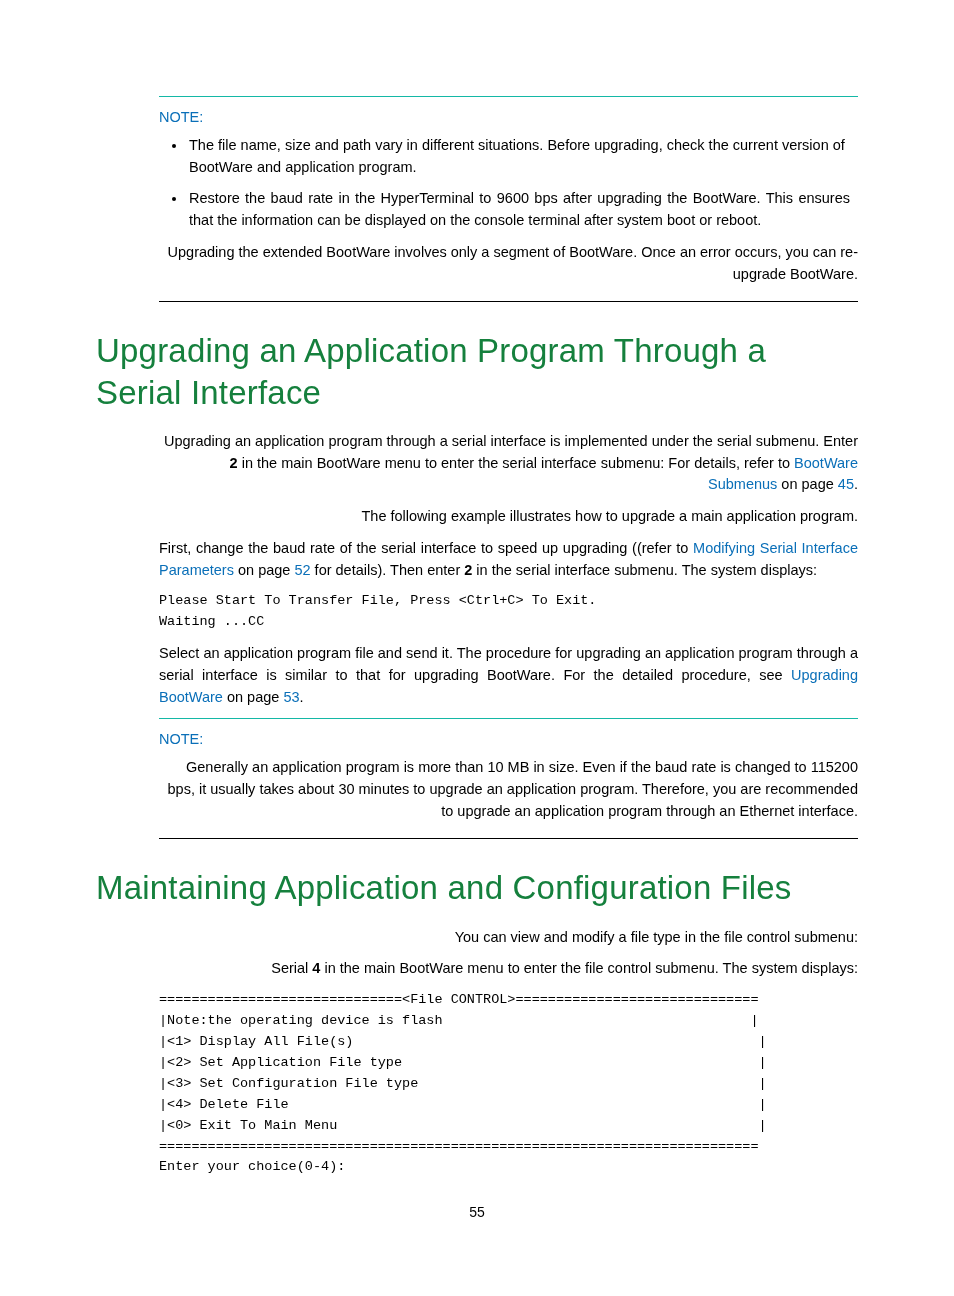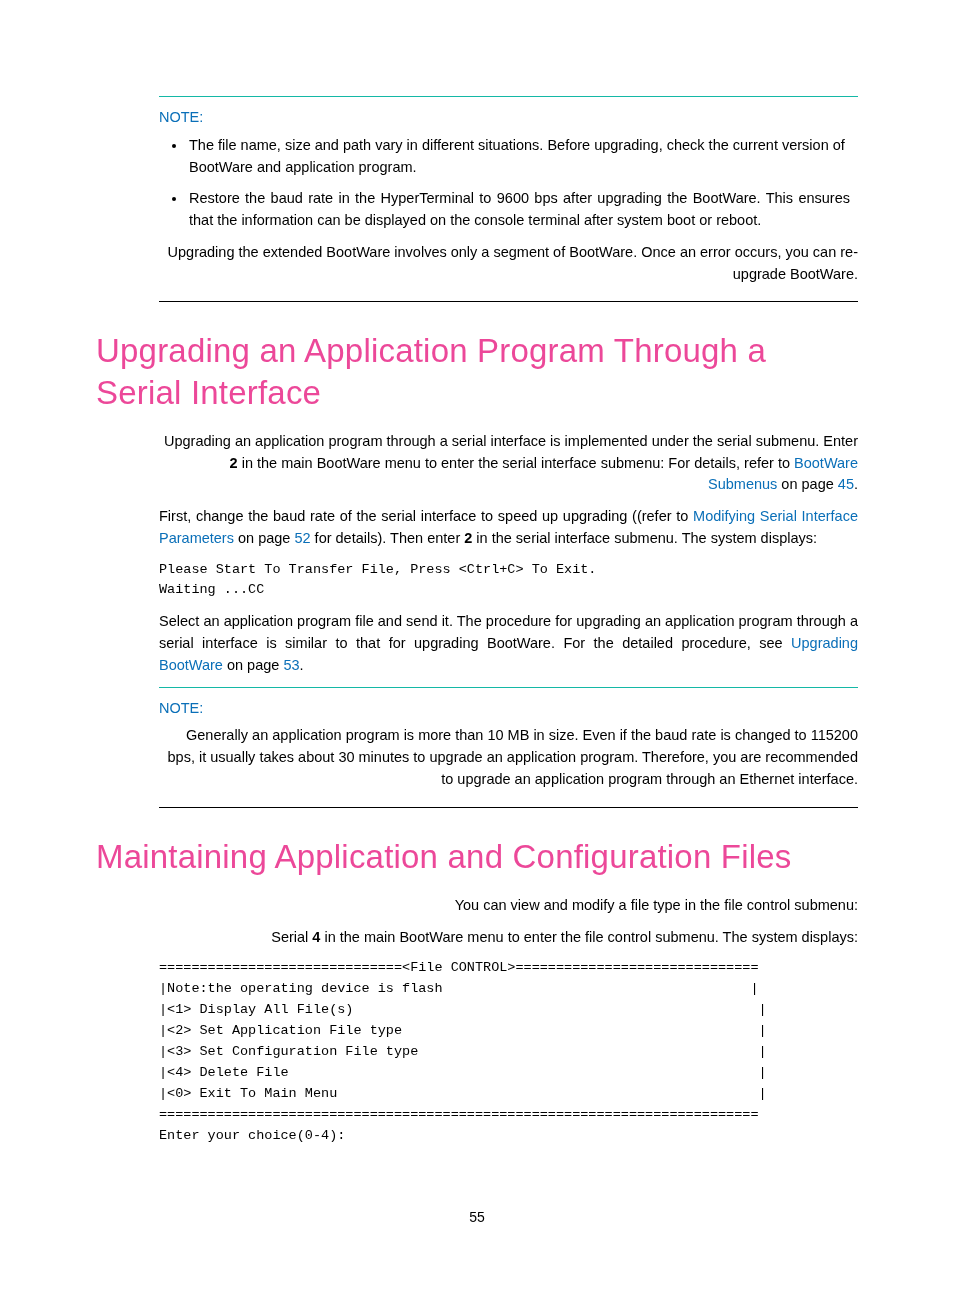--- a/index.html
+++ b/index.html
@@ -32,21 +32,21 @@
     margin: 0 8px 10px 0;
     padding-left: 2px;
   }
   p {
     margin: 0 0 10px 0;
     text-align: right;
   }
   h1 {
     font-family: Arial, Helvetica, sans-serif;
     font-weight: 300;
-    color: #ec4899;
+    color: #15803d;
     font-size: 33px;
     line-height: 1.25;
     margin: 28px 0 18px 0;
     letter-spacing: 0.2px;
   }
   .content-indent {
     margin-left: 63px;
   }
   .link {
     color: #0a6fb8;
@@ -54,21 +54,21 @@
   .mono {
     font-family: "Courier New", Courier, monospace;
     font-size: 13.5px;
     line-height: 1.55;
     white-space: pre;
     margin: 4px 0 10px 0;
   }
   .page-number {
     text-align: center;
     font-size: 14px;
-    margin-top: 60px;
+    margin-top: 24px;
   }
   .justify {
     text-align: justify;
   }
   .bold {
     font-weight: bold;
   }
 </style>
 </head>
 <body>
@@ -82,20 +82,21 @@
     </ul>
     <p>Upgrading the extended BootWare involves only a segment of BootWare. Once an error occurs, you can re-upgrade BootWare.</p>
   </div>
 </div>
 
 <h1>Upgrading an Application Program Through a Serial Interface</h1>
 
 <div class="content-indent">
   <p><span>Upgrading an application program through a serial interface is implemented under the serial submenu. Enter </span><span class="bold">2</span><span> in the main BootWare menu to enter the serial interface submenu: For details, refer to </span><span class="link">BootWare Submenus</span><span> on page </span><span class="link">45</span><span>.</span></p>
 
+  <p>The following example illustrates how to upgrade a main application program.</p>
 
   <p class="justify"><span>First, change the baud rate of the serial interface to speed up upgrading ((refer to </span><span class="link">Modifying Serial Interface Parameters</span><span> on page </span><span class="link">52</span><span> for details). Then enter </span><span class="bold">2</span><span> in the serial interface submenu. The system displays:</span></p>
 
   <div class="mono">Please Start To Transfer File, Press &lt;Ctrl+C&gt; To Exit.
 Waiting ...CC</div>
 
   <p class="justify"><span>Select an application program file and send it. The procedure for upgrading an application program through a serial interface is similar to that for upgrading BootWare. For the detailed procedure, see </span><span class="link">Upgrading BootWare</span><span> on page </span><span class="link">53</span><span>.</span></p>
 
   <div class="note-block">
     <div class="note-label">NOTE:</div>

